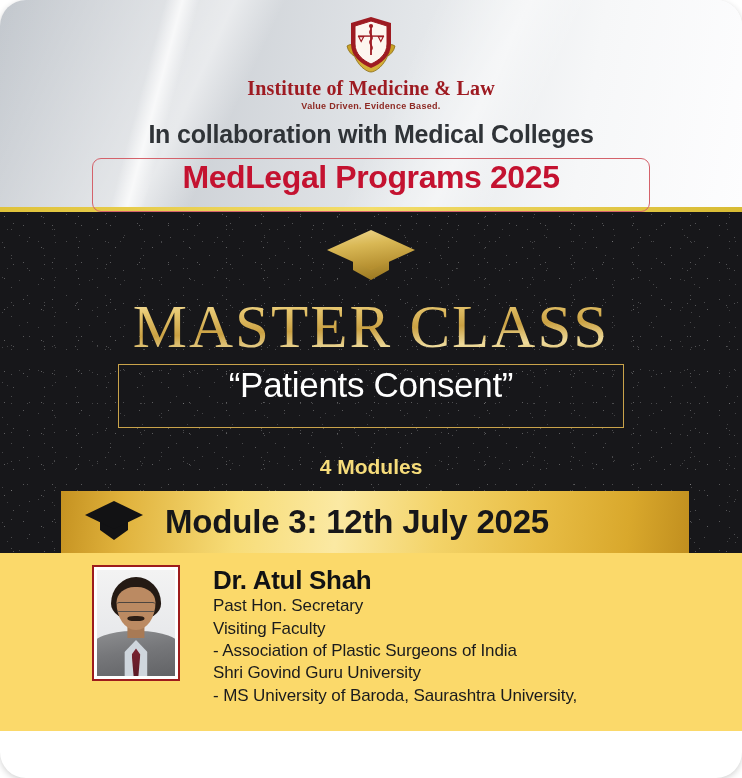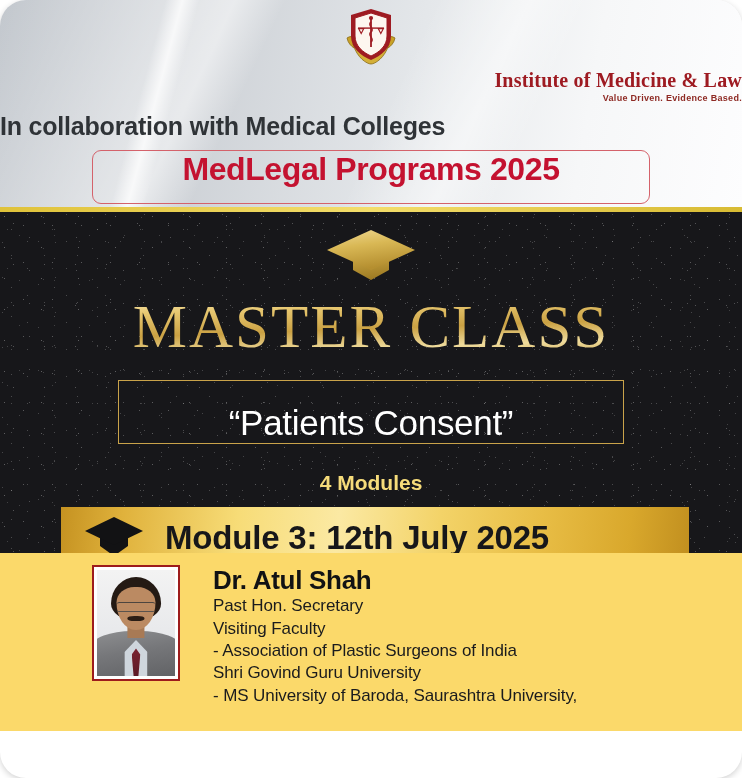--- a/index.html
+++ b/index.html
@@ -53,22 +53,22 @@
     left:-10%;
     top:-40%;
     width:60%;
     height:220%;
     background: linear-gradient(105deg, rgba(255,255,255,0) 46%, rgba(255,255,255,0.75) 49%, rgba(255,255,255,0) 52%);
     pointer-events:none;
   }
 
   
   .logo-block {
-    padding-top: 6px;
-    text-align: right;
+    padding-top: 14px;
+    text-align: center;
     position: relative;
     z-index: 2;
   }
   .crest { display:block; margin: 0 auto; }
   .logo-name {
     margin-top: 1px;
     font-family: "Liberation Serif", serif;
     font-weight: 700;
     font-size: 20px;
     letter-spacing: 0.2px;
@@ -78,20 +78,21 @@
     margin-top: 1px;
     font-family: "Liberation Sans", sans-serif;
     font-weight: 700;
     font-size: 9px;
     letter-spacing: 0.3px;
     color: #8e2a24;
   }
 
   .collab {
     margin-top: 9px;
+    text-align: center;
     font-size: 25px;
     font-weight: 600;
     color: #2f3337;
     letter-spacing: -0.2px;
     position: relative;
     z-index: 2;
   }
 
   .prog-box {
     position: relative;
@@ -148,26 +149,26 @@
     letter-spacing: 2px;
     background: linear-gradient(180deg, #f6e5a6 0%, #e9c866 32%, #c9a23e 56%, #f2dc9b 78%, #d9b css 100%);
     background: linear-gradient(178deg, #fbf0c4 2%, #e7c770 26%, #caa143 52%, #efdb9c 74%, #c9a243 98%);
     -webkit-background-clip: text;
     background-clip: text;
     color: transparent;
     -webkit-text-fill-color: transparent;
   }
 
   .topic-box {
-    margin: 22px auto 0 auto;
+    margin: 6px auto 0 auto;
     width: 504px;
     height: 62px;
     border: 1.4px solid #c9a34a;
     display: flex;
-    align-items: flex-end;
+    align-items: flex-start;
     justify-content: center;
   }
   .topic {
     font-size: 35px;
     font-weight: 400;
     color: #ffffff;
     letter-spacing: -0.3px;
   }
 
   .modules {

